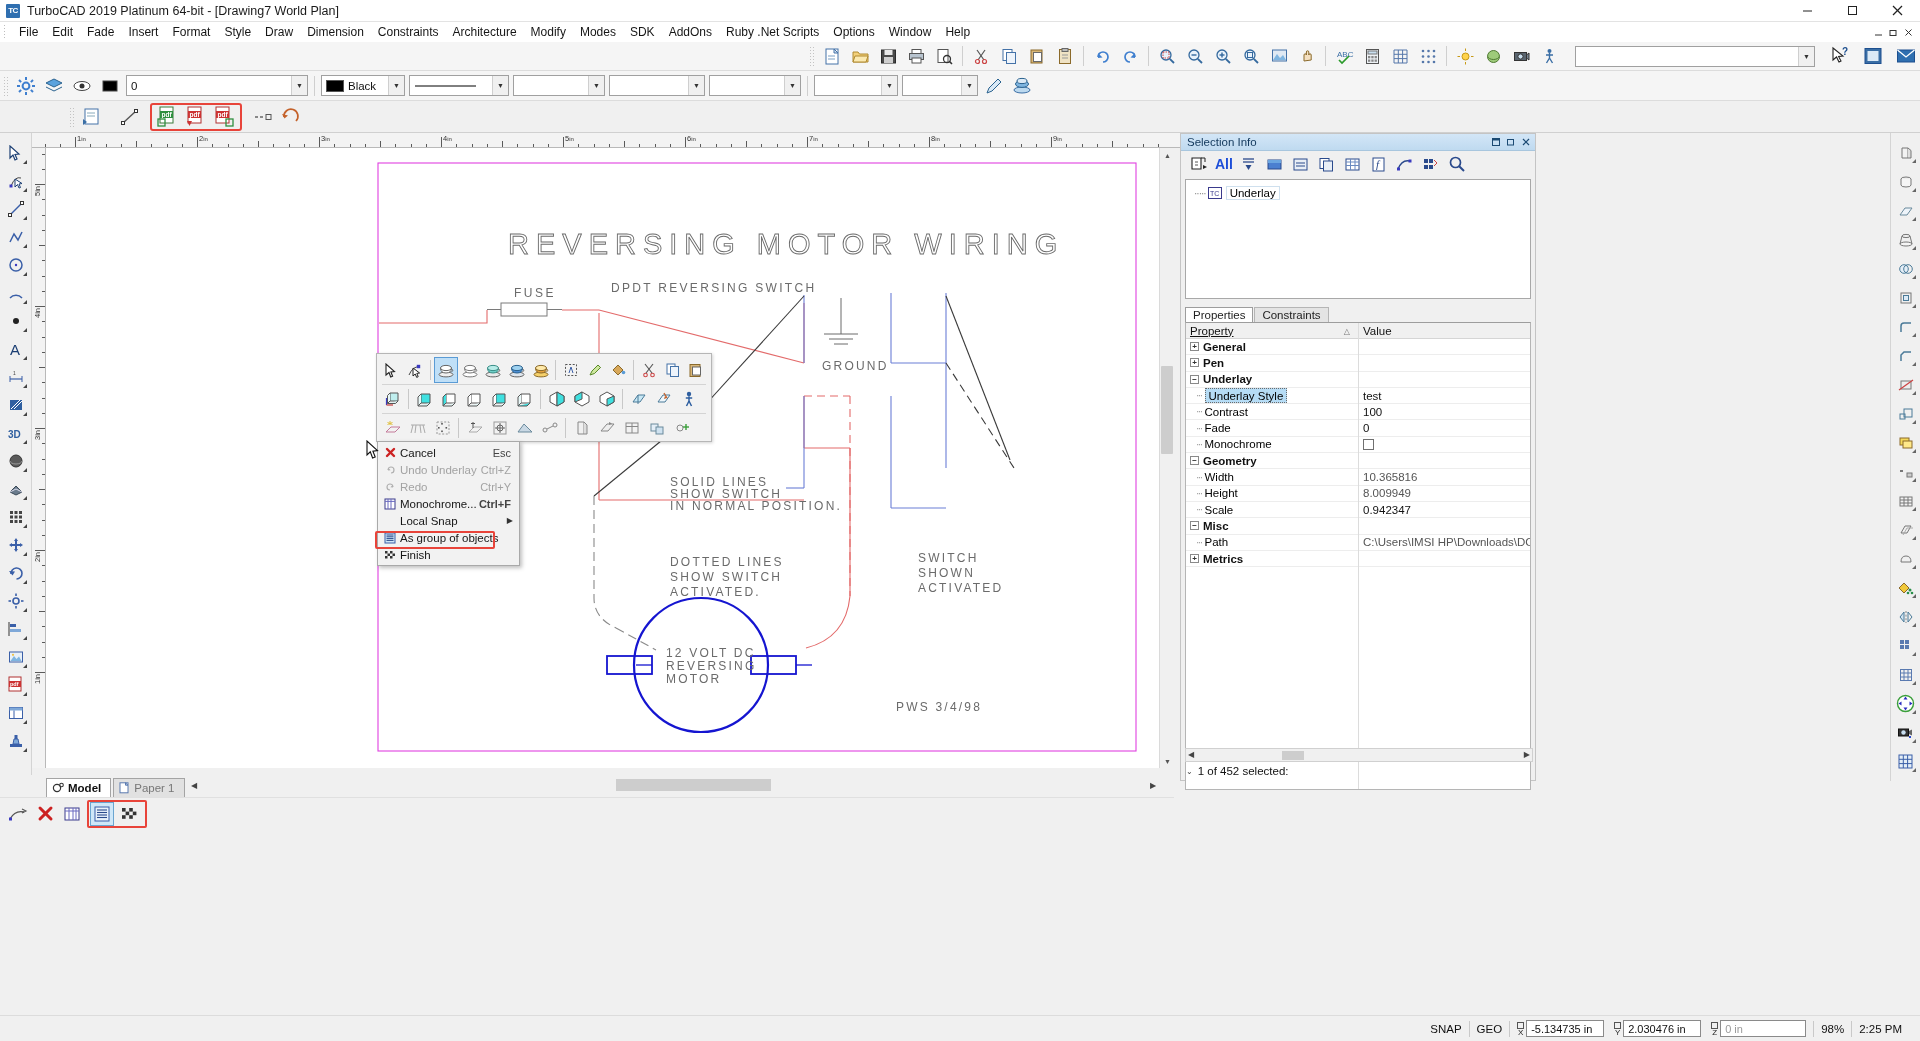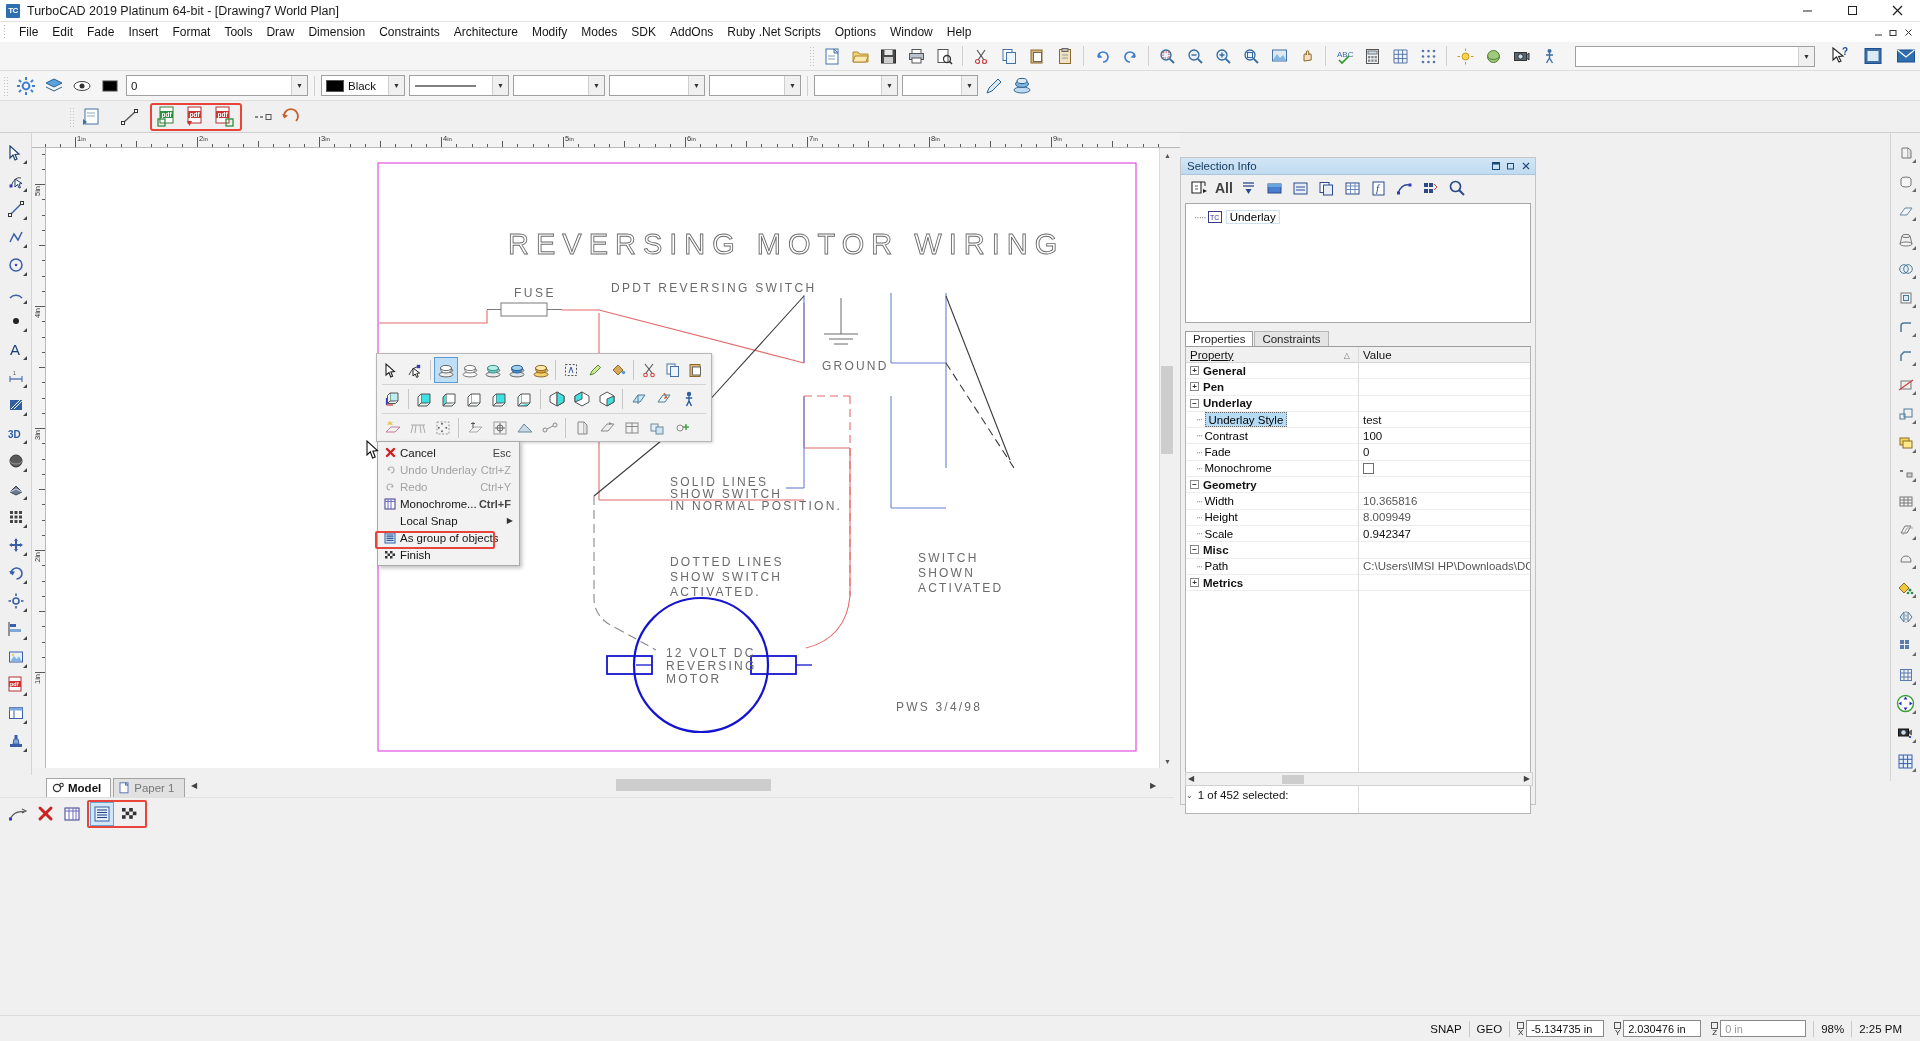--- a/index.html
+++ b/index.html
@@ -183,35 +183,35 @@
     position: absolute; left: 375px; top: 531px; width: 120px; height: 18px;
     border: 2px solid #e8443a; border-radius: 2px; z-index: 45; pointer-events: none;
   }
 
   
   .cursor { position: absolute; left: 366px; top: 440px; z-index: 60; }
 
   
   .sipanel {
     position: absolute; left: 1180px; top: 133px; width: 356px; height: 648px;
-    background: #f0f0f0; border: 1px solid #c4c4c4; margin-top: 24px;
+    background: #f0f0f0; border: 1px solid #c4c4c4;
   }
   .si-title {
     height: 17px; background: linear-gradient(#d3e6f7,#bfdaf0);
     display: flex; align-items: center; padding-left: 6px;
     font-size: 11.5px; color: #12385c; border-bottom: 1px solid #a8c6de;
   }
   .si-title .tbtns { margin-left: auto; display: flex; gap: 2px; padding-right: 3px; }
   .si-tbtn { width: 13px; height: 13px; display:flex; align-items:center; justify-content:center; font-size: 8px; color:#1b4a73; }
   .si-toolbar {
     height: 26px; display: flex; align-items: center; padding-left: 6px; gap: 2px;
     background: #f0f0f0;
   }
   .si-tb { width: 24px; height: 22px; display:flex; align-items:center; justify-content:center; border:1px solid transparent;}
-  .si-all { font-size: 14px; font-weight: bold; color: #404040; padding: 0 2px; }
+  .si-all { font-size: 14px; font-weight: bold; color: #1d4ed8; padding: 0 2px; }
   .si-tree {
     margin: 2px 4px 0 4px; height: 120px; background: #fff; border: 1px solid #a8a8a8;
     position: relative;
   }
   .tree-row { display: flex; align-items: center; height: 16px; padding-left: 8px; font-size: 11.5px; margin-top: 5px;}
   .tree-dash { color: #888; letter-spacing: -1px; font-size: 10px; margin-right: 2px;}
   .tc-mini {
     width: 14px; height: 12px; border: 1px solid #3a3a8c; color: #3a3a8c;
     font-size: 7px; display: flex; align-items: center; justify-content: center;
     margin-right: 4px; background: #fff;
@@ -347,21 +347,21 @@
     </div>
   </div>
 
   <div class="menubar">
     <div class="grip"></div>
     <div class="menu-item">File</div>
     <div class="menu-item">Edit</div>
     <div class="menu-item">Fade</div>
     <div class="menu-item">Insert</div>
     <div class="menu-item">Format</div>
-    <div class="menu-item">Tools</div>
+    <div class="menu-item">Style</div>
     <div class="menu-item">Draw</div>
     <div class="menu-item">Dimension</div>
     <div class="menu-item">Constraints</div>
     <div class="menu-item">Architecture</div>
     <div class="menu-item">Modify</div>
     <div class="menu-item">Modes</div>
     <div class="menu-item">SDK</div>
     <div class="menu-item">AddOns</div>
     <div class="menu-item">Ruby .Net Scripts</div>
     <div class="menu-item">Options</div>

